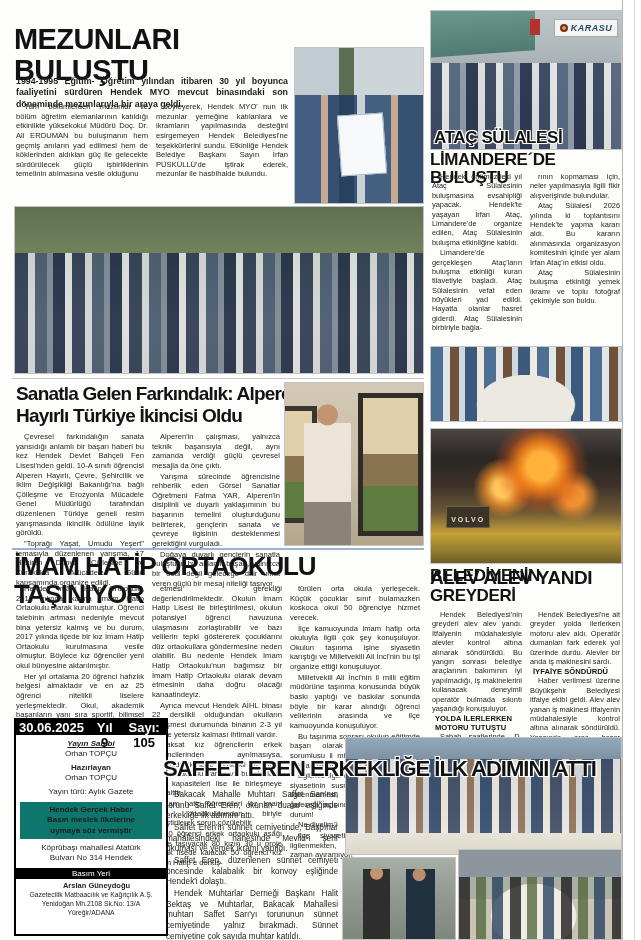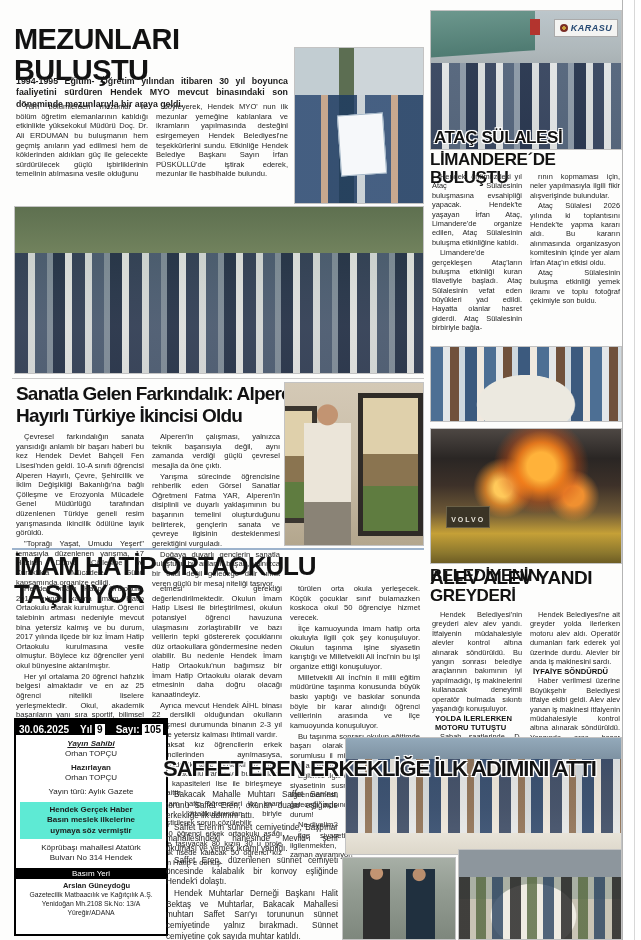--- a/index.html
+++ b/index.html
@@ -82,27 +82,27 @@
   .ph-saffet-table .ph-crowd{height:70%;background:repeating-linear-gradient(90deg,
      #1e1e1e 0 11px,rgba(0,0,0,0) 11px 17px,#55683f 17px 27px,rgba(0,0,0,0) 27px 33px,#29425f 33px 44px,rgba(0,0,0,0) 44px 51px);opacity:.8;}
 
   .overlay-title{position:absolute;left:3px;bottom:1px;font-weight:bold;font-size:17px;letter-spacing:-0.4px;color:#101010;
      text-shadow:-1px -1px 0 #fff,1px -1px 0 #fff,-1px 1px 0 #fff,1px 1px 0 #fff,0 0 2px #fff;}
   .outlined{text-shadow:-1px -1px 0 #fff,1px -1px 0 #fff,-1px 1px 0 #fff,1px 1px 0 #fff,0 0 3px #fff;}
 
   
   .masthead{position:absolute;left:14px;top:718px;width:150px;height:214px;border:2px solid #000;background:#fff;
             font-size:8px;text-align:center;}
-  .mh-bar{height:15px;background:#000;color:#fff;display:flex;align-items:flex-end;justify-content:space-between;
-          padding:0 3px;font-weight:bold;font-size:10px;gap:11px;}
+  .mh-bar{height:15px;background:#000;color:#fff;display:flex;align-items:flex-start;justify-content:space-between;
+          padding:0 3px;font-weight:bold;font-size:13px;gap:11px;}
   .chip{background:#fff;color:#000;padding:0 2px;font-weight:bold;}
   .mh-sec{margin-top:4px;line-height:1.25;}
   .mh-label{font-weight:bold;}
   .mh-label-u{font-weight:bold;font-style:italic;text-decoration:underline;}
-  .mh-gray{margin:5px 4px 0 4px;background:#5eead4;padding:3px 2px;font-weight:bold;line-height:1.3;}
+  .mh-gray{margin:5px 4px 0 4px;background:#0f766e;padding:3px 2px;font-weight:bold;line-height:1.3;}
   .mh-black{margin-top:5px;background:#000;color:#fff;font-weight:normal;padding:1px 0;}
   .mh-small{font-size:6.8px;line-height:1.3;margin-top:2px;}
 </style>
 </head>
 <body>
 
 <div class="page">
 
   <div class="abs hl hl-xl" style="left:14px;top:24px;width:290px;">MEZUNLARI BULUŞTU</div>
   <div class="abs lead" style="left:16px;top:76px;width:272px;">1994-1995 Eğitim- Öğretim yılından itibaren 30 yıl boyunca faaliyetini sürdüren Hendek MYO mevcut binasındaki son döneminde mezunlarıyla bir araya geldi.</div>

